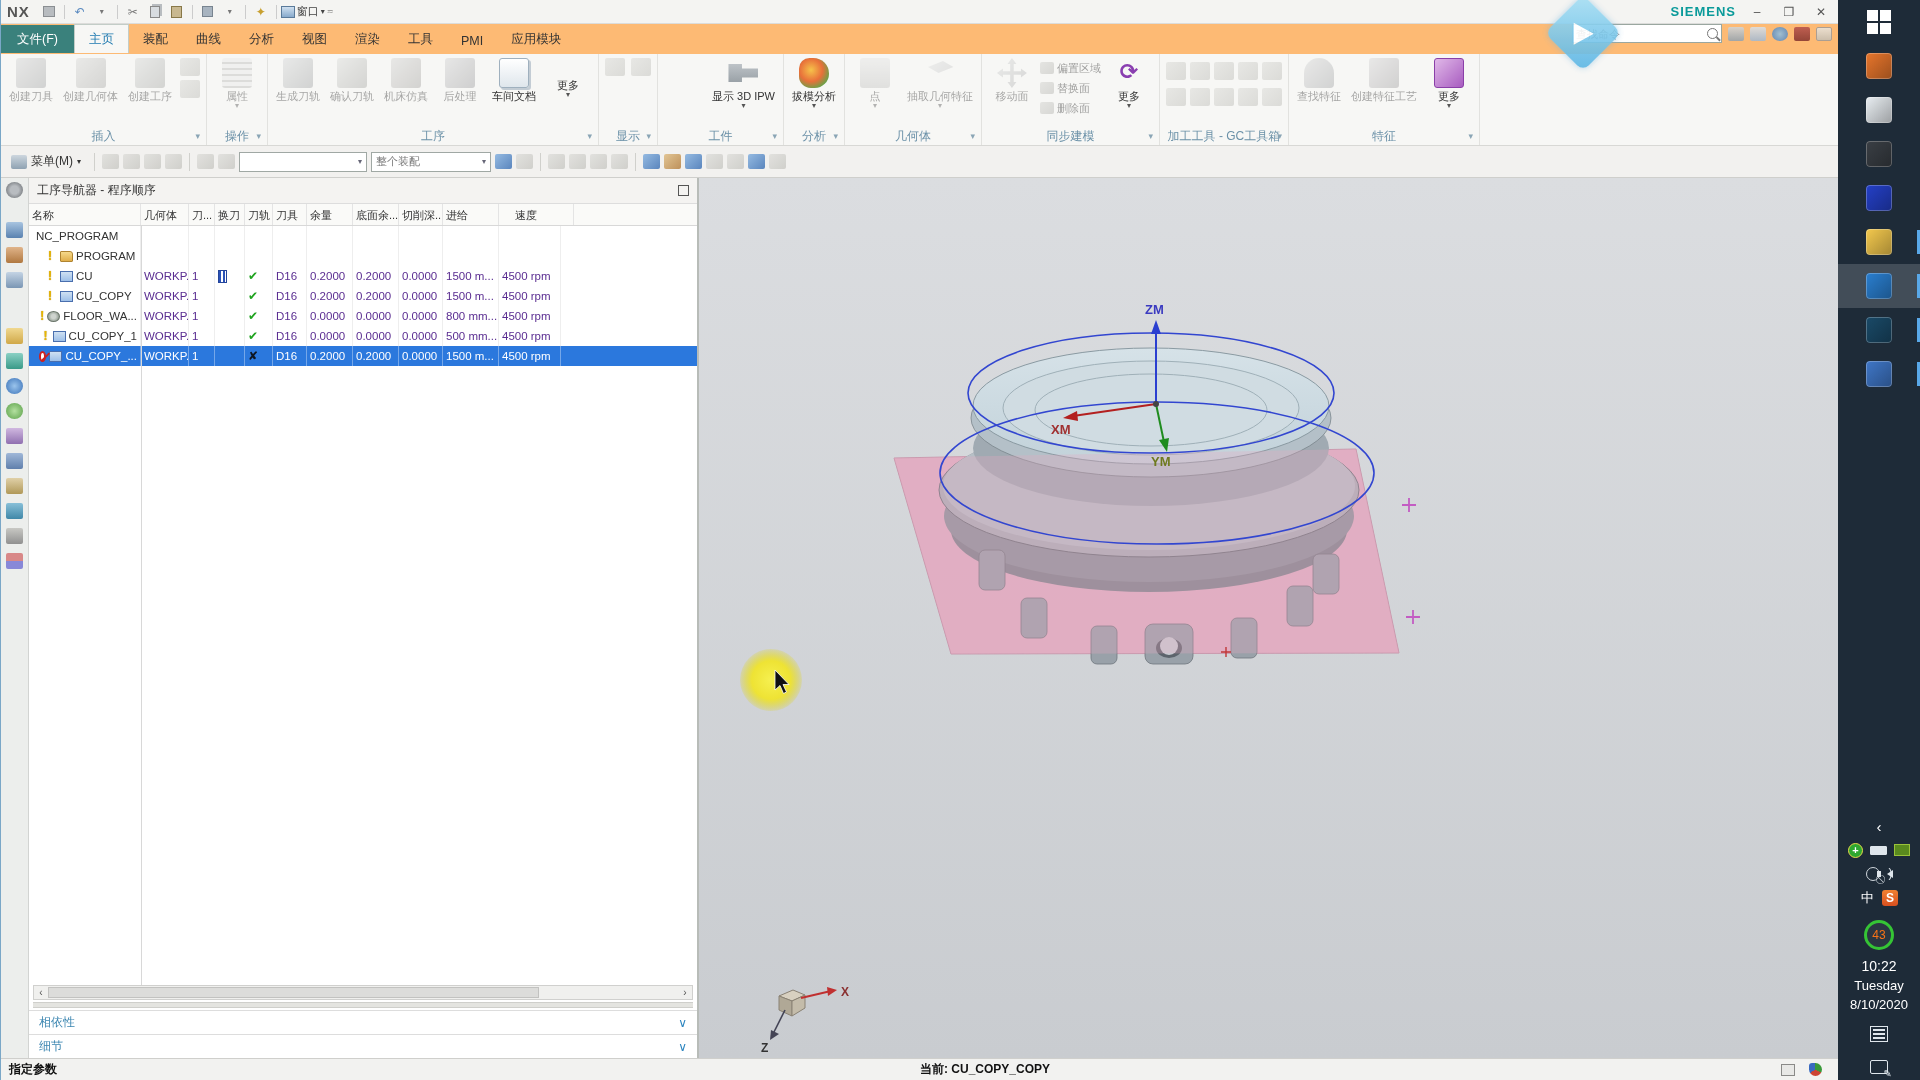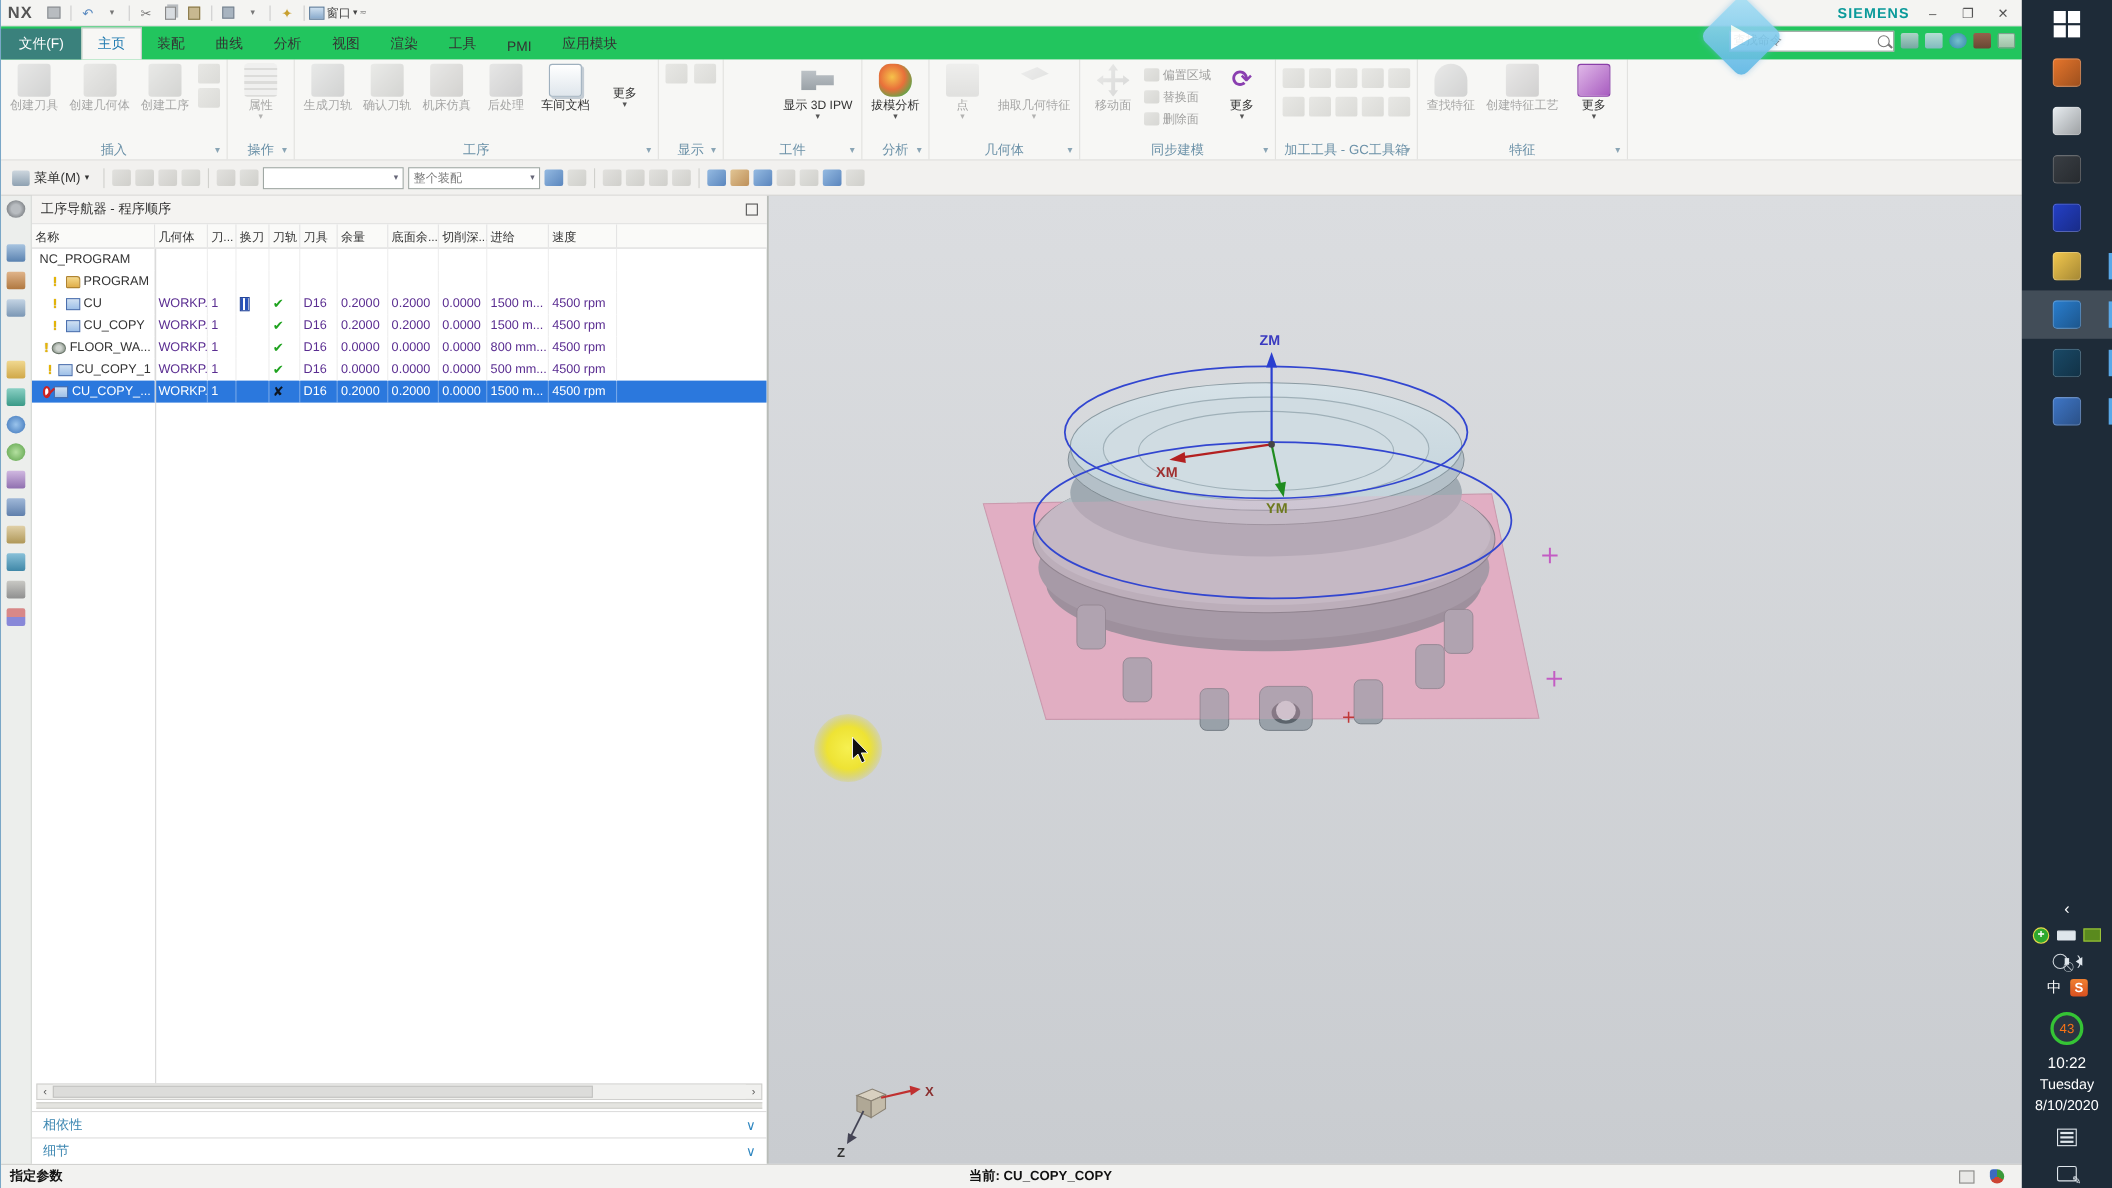--- a/index.html
+++ b/index.html
@@ -13,21 +13,21 @@
   .nx-logo { font-weight:bold; font-size:15px; color:#555; letter-spacing:1px; margin-right:8px; }
   .qa-icon { width:18px; height:16px; margin:0 2px; display:inline-flex; align-items:center; justify-content:center; font-size:12px; color:#777; }
   .qa-sep { width:1px; height:14px; background:#ccc; margin:0 4px; }
   .qa-win { display:flex; align-items:center; gap:2px; color:#444; font-size:11px; }
   .title-center { position:absolute; left:0; right:0; text-align:center; font-size:12px; color:#444; pointer-events:none; }
   .titlebar-right { margin-left:auto; display:flex; align-items:center; gap:10px; z-index:2; }
   .siemens { color:#0a9a9a; font-weight:bold; font-size:13px; letter-spacing:1px; }
   .winbtn { width:22px; text-align:center; color:#555; font-size:12px; cursor:default; }
 
   
-  .tabrow { height:30px; background:#22c55e; display:flex; align-items:center; position:relative; }
+  .tabrow { height:30px; background:#fdba74; display:flex; align-items:flex-start; position:relative; }
   .tab { padding:6px 14px 5px; font-size:12.5px; color:#333; }
   .tab.file { background:#3a817c; color:#fff; padding:6px 16px 5px; }
   .tab.active { background:#f7f7f5; color:#1f7ab0; border:1px solid #c3cdc7; border-bottom:none; }
   .tabrow-right { margin-left:auto; display:flex; align-items:center; gap:6px; padding:0 6px 4px; }
   .findbox { width:150px; height:19px; background:#fff; border:1px solid #9aa7a0; display:flex; align-items:center; padding:0 3px; }
   .findbox input { border:none; outline:none; flex:1; font-size:11px; color:#999; width:110px; background:transparent; }
   .mag { width:11px; height:11px; border:1.5px solid #777; border-radius:50%; position:relative; margin-left:2px; }
   .mag::after { content:""; position:absolute; width:5px; height:1.5px; background:#777; transform:rotate(45deg); right:-4px; bottom:-1px; }
   .tr-ico { width:16px; height:14px; border-radius:2px; opacity:.8; }
 
@@ -121,21 +121,21 @@
   .navsec { height:24px; display:flex; align-items:center; justify-content:space-between; padding:0 10px; border-top:1px solid #ddd; color:#3a85b0; font-size:12px; }
   .navsec .chev { color:#2e86c0; font-size:12px; }
 
   
   .viewport { flex:1; position:relative; background:linear-gradient(#dbdde0,#c9ccd0); overflow:hidden; }
   .viewport svg { position:absolute; inset:0; }
 
   
   .statusbar { height:22px; background:#f2f2f0; border-top:1px solid #cfcfcc; display:flex; align-items:center; padding:0 8px; font-size:12px; }
   .sb-left { font-weight:bold; color:#111; }
-  .sb-cur { position:absolute; left:880px; font-weight:bold; color:#111; }
+  .sb-cur { position:absolute; left:919px; font-weight:bold; color:#111; }
   .sb-right { margin-left:auto; display:flex; gap:14px; align-items:center; margin-right:8px; }
   .sb-ico1 { width:14px; height:12px; border:1.5px solid #8a8a88; background:#e8e8e6; }
   .sb-ico2 { width:13px; height:13px; background:conic-gradient(#3a9a3a 0 33%,#cc4433 33% 66%,#3a6ac0 66%); border-radius:3px 50% 50% 50%; }
 
   
   .watermark { position:absolute; left:1556px; top:6px; display:flex; align-items:center; gap:4px; z-index:60; pointer-events:none; }
   .wm-logo { width:54px; height:54px; background:linear-gradient(135deg,#a8e0f4,#58b4e4); transform:rotate(45deg); border-radius:8px; opacity:.9; position:relative; box-shadow:0 0 6px rgba(120,180,220,.6); }
   .wm-logo::after { content:""; position:absolute; left:18px; top:16px; border-left:20px solid #fff; border-top:11px solid transparent; border-bottom:11px solid transparent; transform:rotate(-45deg); }
   .wm-text { font-size:46px; font-weight:bold; color:rgba(255,255,255,.82); text-shadow:0 1px 3px rgba(70,70,70,.55); letter-spacing:3px; }
 
@@ -513,21 +513,21 @@
           <div class="nav-th" style="width: 112px;">名称</div>
           <div class="nav-th" style="width: 48px;">几何体</div>
           <div class="nav-th" style="width: 26px;">刀...</div>
           <div class="nav-th" style="width: 30px;">换刀</div>
           <div class="nav-th" style="width: 28px;">刀轨</div>
           <div class="nav-th" style="width: 34px; font-family: Liberation Mono, monospace;">刀具</div>
           <div class="nav-th" style="width: 46px;">余量</div>
           <div class="nav-th" style="width: 46px;">底面余...</div>
           <div class="nav-th" style="width: 44px;">切削深...</div>
           <div class="nav-th" style="width: 56px;">进给</div>
-          <div class="nav-th" style="width: 62px;">速度</div>
+          <div class="nav-th" style="width: 62px; margin-left: 13px;">速度</div>
         </div>
       <div class="nav-body" id="navbody">
         <div class="vline"></div>
       <div class="nav-row">
             <div class="nav-cell" style="width: 112px;">
               <span class="tw" style="width: 4px;"></span>
               <span>NC_PROGRAM</span>
             </div>
             <div class="nav-cell" style="width: 48px;"></div>
             <div class="nav-cell" style="width: 26px;"></div>

